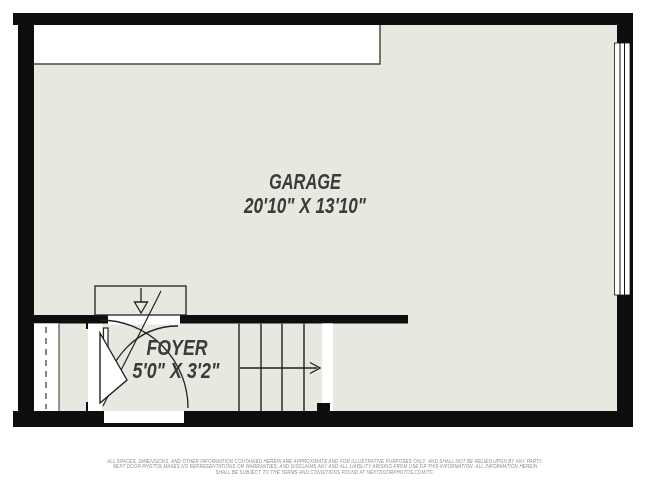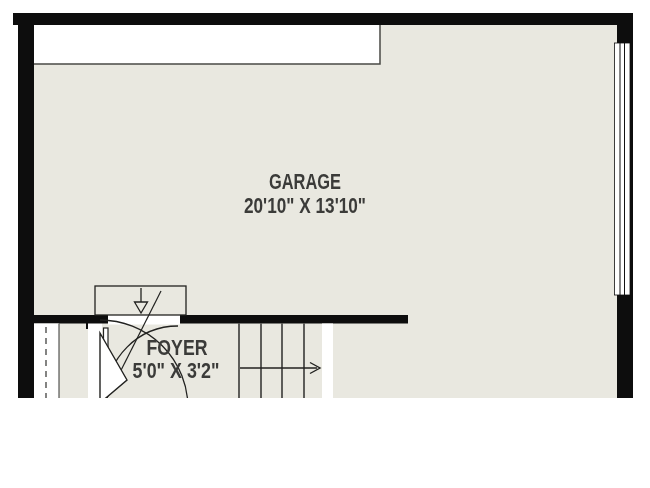--- a/index.html
+++ b/index.html
@@ -1,17 +1,17 @@
 <!DOCTYPE html>
 <html><head>
 <meta charset="utf-8">
 <style>
   html,body{margin:0;padding:0;background:#ffffff;}
-  .page{position:relative;width:650px;height:398px;background:#ffffff;overflow:hidden;
-        font-family:"Liberation Sans",sans-serif;}
+  .page{position:relative;width:650px;height:488px;background:#ffffff;overflow:hidden;
+        font-family:"Liberation Sans",sans-serif;font-style:italic;}
   .plan-svg{position:absolute;left:0;top:0;}
   .room-label{fill:#3b3b39;font-family:"Liberation Sans",sans-serif;font-weight:bold;}
   .disclaimer{position:absolute;top:459px;left:50%;width:1300px;margin-left:-650px;
               transform:scale(0.5);transform-origin:50% 0;text-align:center;
               font-size:9px;line-height:1.15;color:#8f8f8f;letter-spacing:0.3px;
               font-family:"Liberation Sans",sans-serif;}
   .disclaimer div{white-space:nowrap;}
 </style>
 </head>
 <body>

